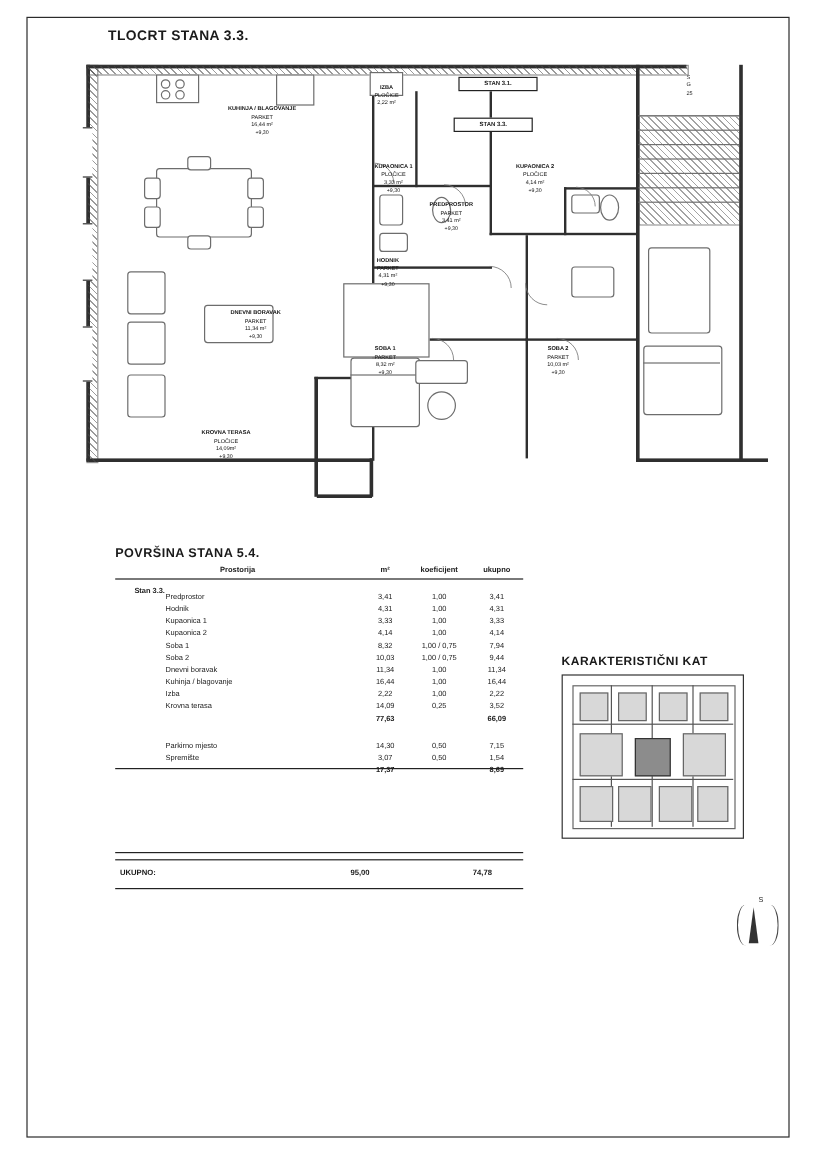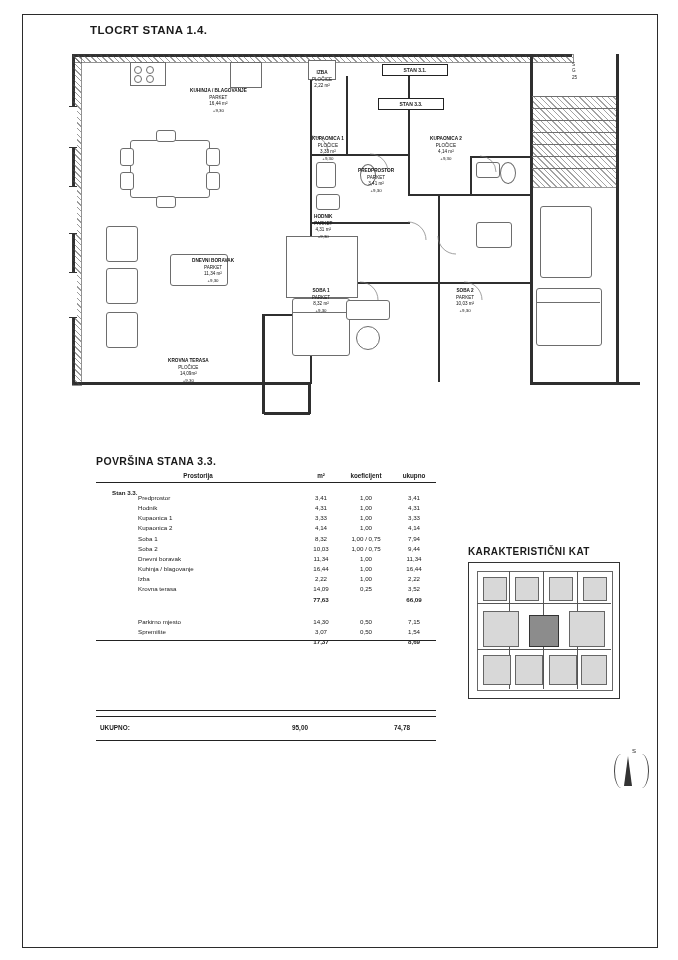--- a/index.html
+++ b/index.html
@@ -58,21 +58,21 @@
   .compass .arcl{position:absolute;left:2px;top:6px;width:14px;height:34px;border-left:1px solid #444;border-radius:50% 0 0 50%;}
   .compass .arcr{position:absolute;left:22px;top:6px;width:14px;height:34px;border-right:1px solid #444;border-radius:0 50% 50% 0;}
   .edge-text{position:absolute;font-size:4.6px;color:#222;line-height:1.4;}
 </style>
 </head>
 <body>
 
 <div class="page">
   <div class="frame"></div>
 
-  <div class="title" id="plan-title">TLOCRT STANA 1.4.</div>
+  <div class="title" id="plan-title">TLOCRT STANA 3.3.</div>
 
   <div class="plan">
 
     <div class="wall" style="left:12px;top:18px;width:500px;height:2.5px;"></div>
     <div class="wall" style="left:12px;top:18px;width:2.5px;height:330px;"></div>
     <div class="wall" style="left:12px;top:346px;width:238px;height:2.5px;"></div>
     <div class="wall" style="left:248px;top:346px;width:2.5px;height:32px;"></div>
     <div class="wall" style="left:204px;top:376px;width:46px;height:2.5px;"></div>
     <div class="wall" style="left:202px;top:278px;width:2.5px;height:100px;"></div>
     <div class="wall" style="left:202px;top:278px;width:50px;height:2px;"></div>
@@ -225,21 +225,21 @@
       <span>PLOČICE</span><br>
       <span>14,09m²</span><br>
       <span class="lvl">+9,30</span>
     </div>
 
     <div class="edge-text" style="left:512px;top:26px;white-space:pre;">S
 G
 25</div>
   </div>
 
-  <div class="title" id="area-title">POVRŠINA STANA 3.3.</div>
+  <div class="title" id="area-title">POVRŠINA STANA 5.4.</div>
   <div class="stanlabel">Stan 3.3.</div>
 
   <div class="tbl">
     <table>
       <tbody>
           <tr class="hdr">
         <td class="nm" style="text-align:center;padding-left:0;">Prostorija</td>
         <td class="n">m²</td>
         <td class="k">koeficijent</td>
         <td class="u">ukupno</td>

